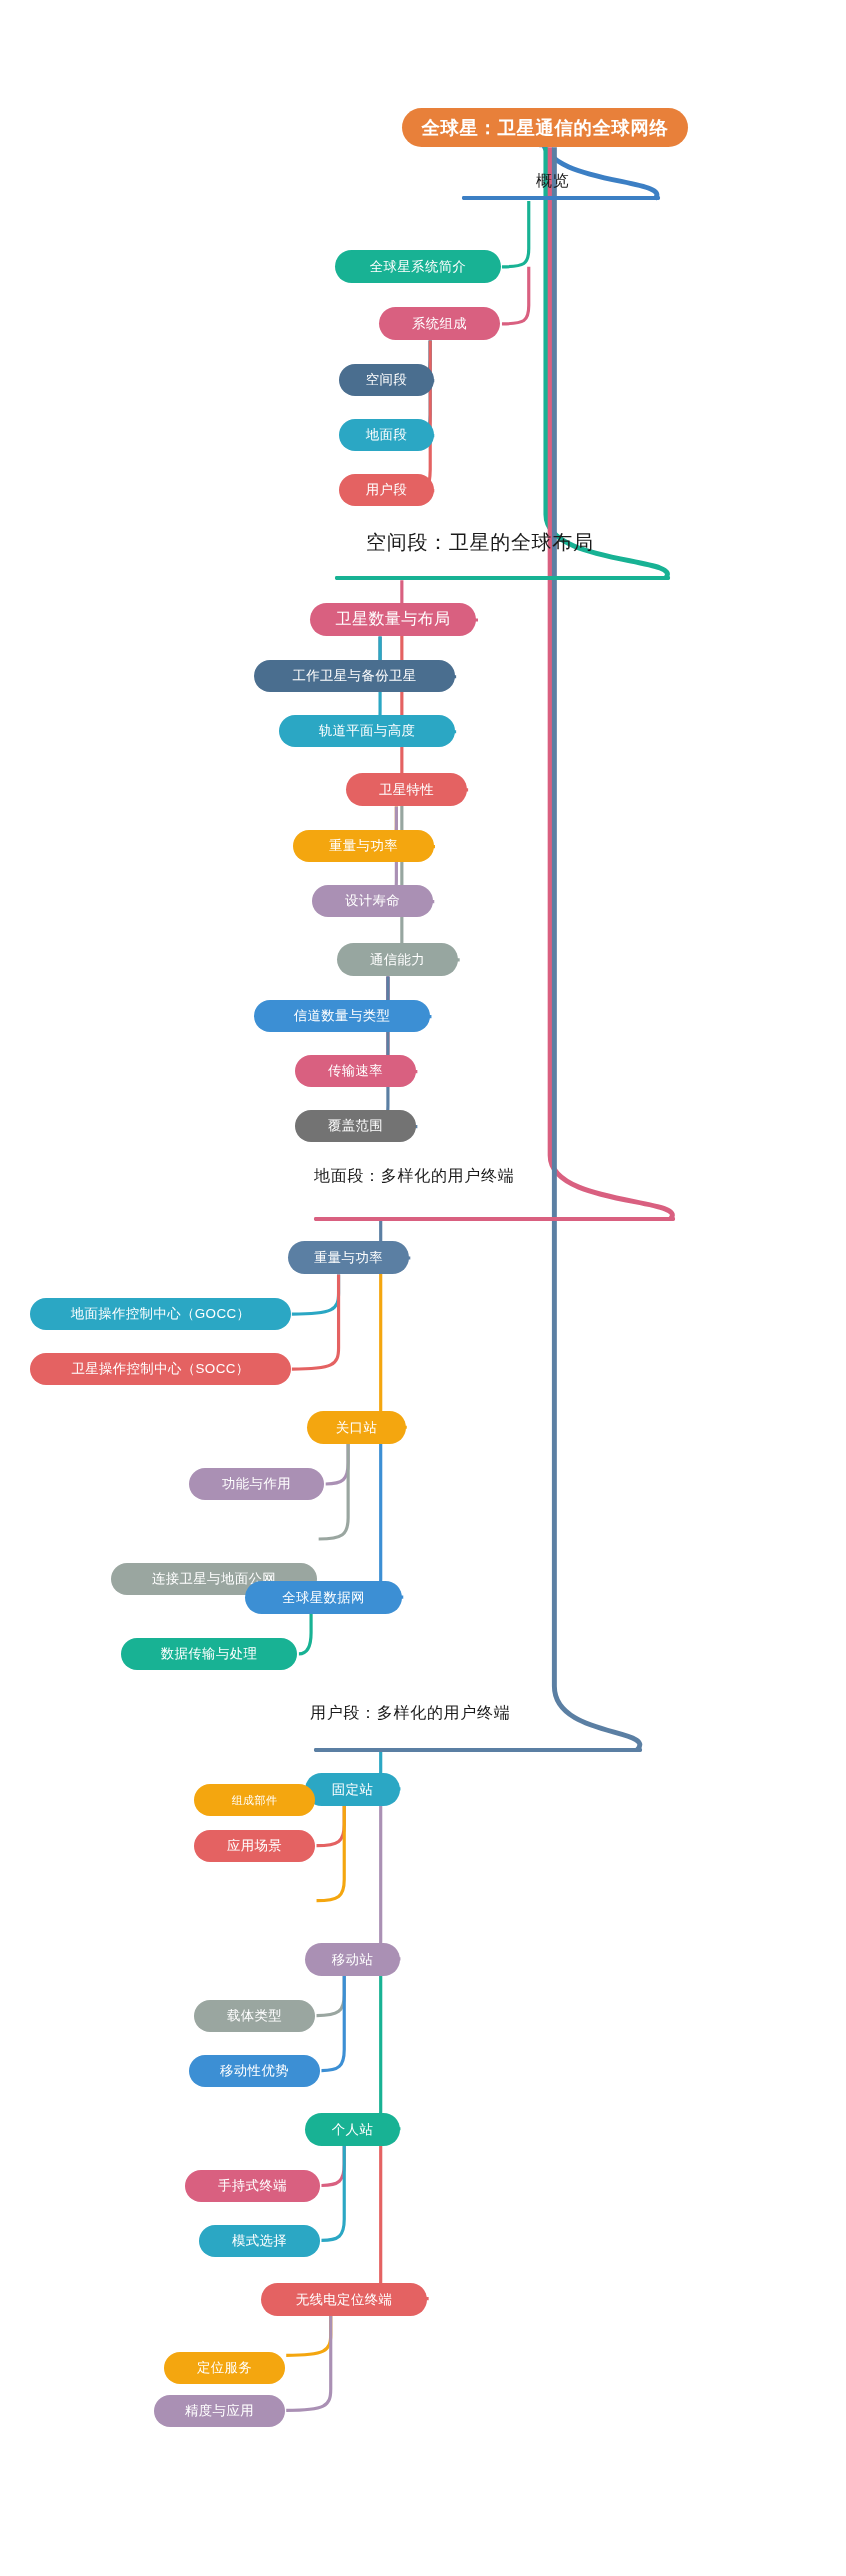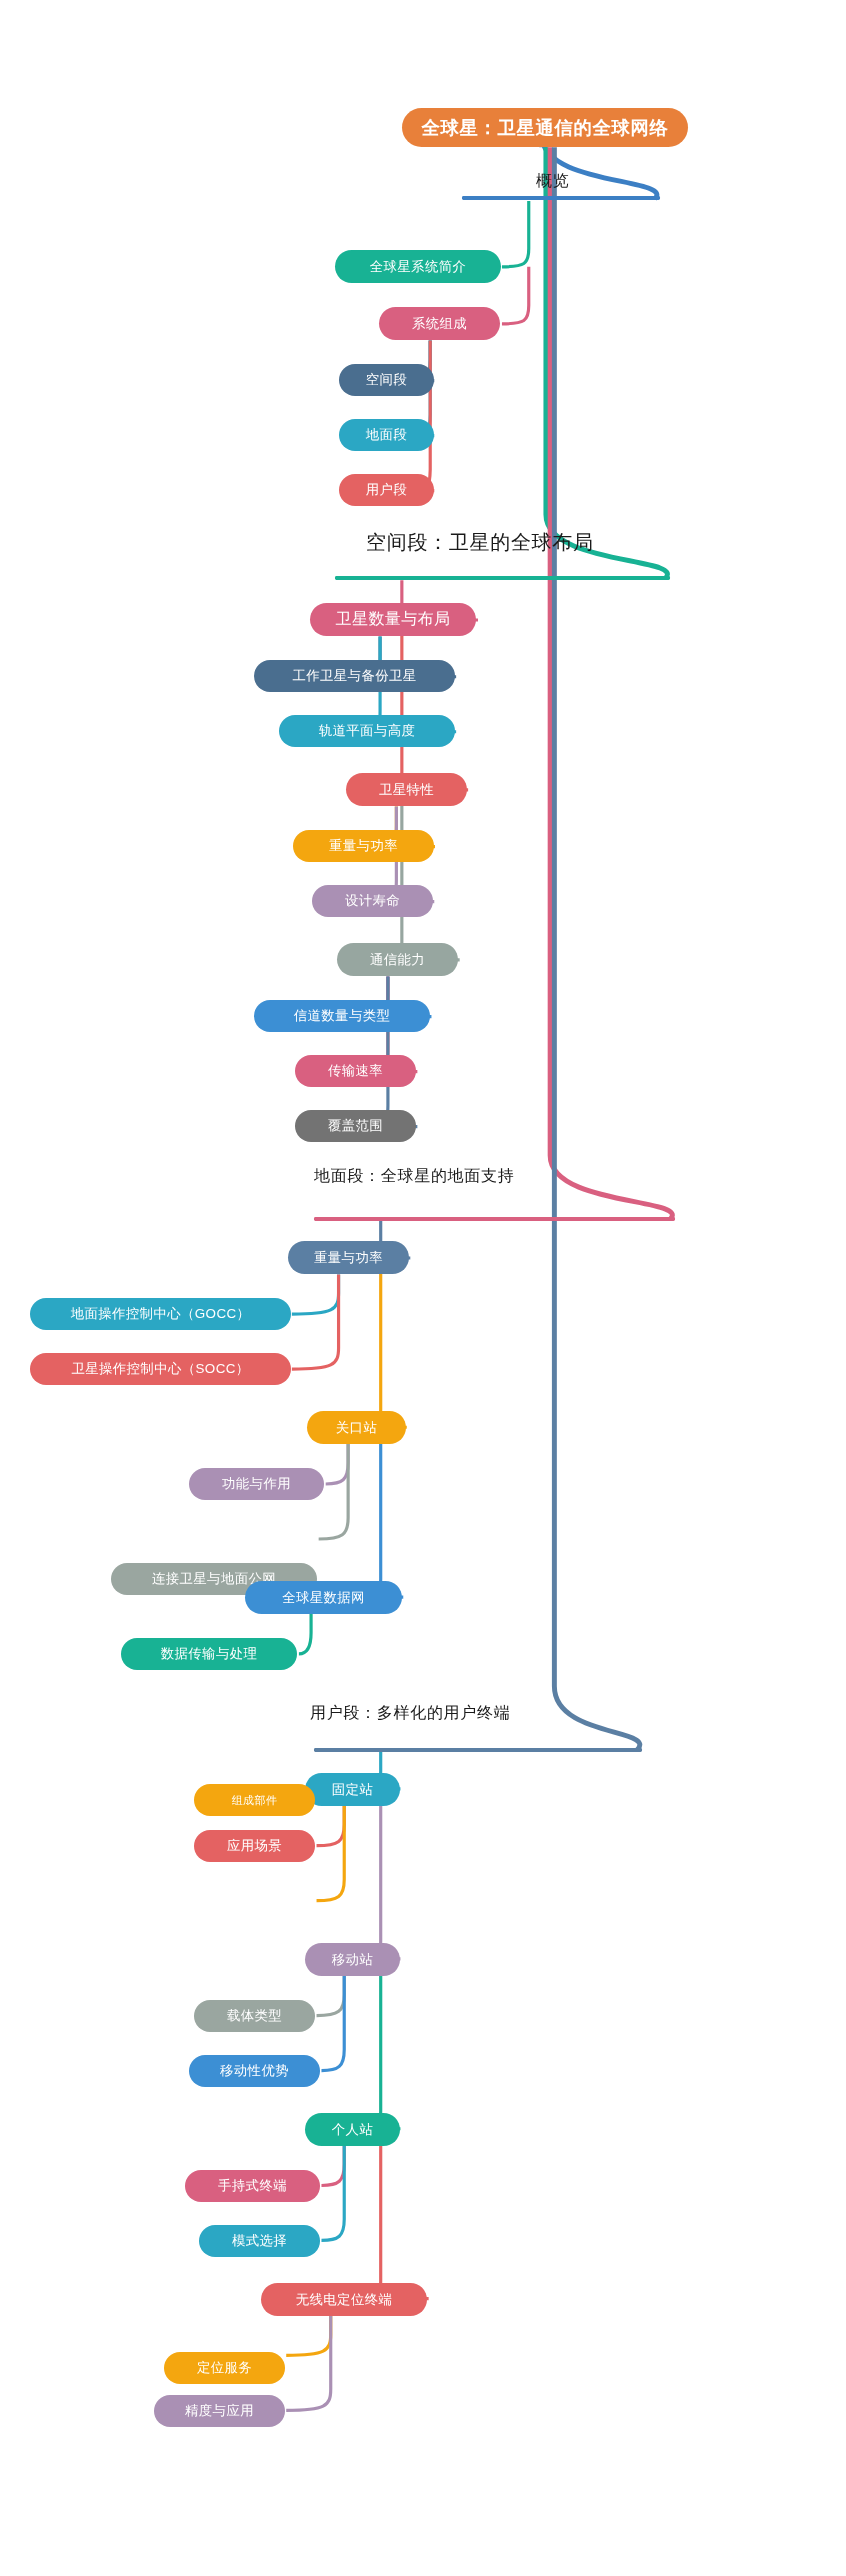--- a/index.html
+++ b/index.html
@@ -84,21 +84,21 @@
     <div class="node" style="left: 310px; top: 603px; width: 166px; height: 33px; background: rgb(217, 96, 128); font-size: 16px;">卫星数量与布局</div>
     <div class="node" style="left: 254px; top: 660px; width: 201px; height: 32px; background: rgb(74, 110, 143); font-size: 13.4px;">工作卫星与备份卫星</div>
     <div class="node" style="left: 279px; top: 715px; width: 176px; height: 32px; background: rgb(43, 167, 196); font-size: 13.4px;">轨道平面与高度</div>
     <div class="node" style="left: 346px; top: 773px; width: 121px; height: 33px; background: rgb(228, 98, 98); font-size: 13.4px;">卫星特性</div>
     <div class="node" style="left: 293px; top: 830px; width: 141px; height: 32px; background: rgb(244, 166, 15); font-size: 13.4px;">重量与功率</div>
     <div class="node" style="left: 312px; top: 885px; width: 121px; height: 32px; background: rgb(170, 144, 180); font-size: 13.4px;">设计寿命</div>
     <div class="node" style="left: 337px; top: 943px; width: 121px; height: 33px; background: rgb(151, 166, 160); font-size: 13.4px;">通信能力</div>
     <div class="node" style="left: 254px; top: 1000px; width: 176px; height: 32px; background: rgb(60, 143, 212); font-size: 13.4px;">信道数量与类型</div>
     <div class="node" style="left: 295px; top: 1055px; width: 121px; height: 32px; background: rgb(217, 96, 128); font-size: 13.4px;">传输速率</div>
     <div class="node" style="left: 295px; top: 1110px; width: 121px; height: 32px; background: #737373; font-size: 13.4px;">覆盖范围</div>
-    <div class="section" style="left: 314px; top: 1166px; font-size: 16px;">地面段：全球星的地面支持</div>
+    <div class="section" style="left: 314px; top: 1166px; font-size: 16px;">地面段：多样化的用户终端</div>
     <div class="section-rule" style="left: 314px; top: 1217px; width: 361px; height: 4.2px; background: rgb(217, 96, 128);"></div>
     <div class="node" style="left: 288px; top: 1241px; width: 121px; height: 33px; background: rgb(91, 127, 163); font-size: 13.4px;">重量与功率</div>
     <div class="node" style="left: 30px; top: 1298px; width: 261px; height: 32px; background: rgb(43, 167, 196); font-size: 13.4px;">地面操作控制中心（GOCC）</div>
     <div class="node" style="left: 30px; top: 1353px; width: 261px; height: 32px; background: rgb(228, 98, 98); font-size: 13.4px;">卫星操作控制中心（SOCC）</div>
     <div class="node" style="left: 307px; top: 1411px; width: 99px; height: 33px; background: rgb(244, 166, 15); font-size: 13.4px;">关口站</div>
     <div class="node" style="left: 189px; top: 1468px; width: 135px; height: 32px; background: rgb(170, 144, 180); font-size: 13.4px;">功能与作用</div>
     <div class="node" style="left: 111px; top: 1563px; width: 206px; height: 32px; background: rgb(154, 166, 160); font-size: 13.4px;">连接卫星与地面公网</div>
     <div class="node" style="left: 245px; top: 1581px; width: 157px; height: 33px; background: rgb(60, 143, 212); font-size: 13.4px;">全球星数据网</div>
     <div class="node" style="left: 121px; top: 1638px; width: 176px; height: 32px; background: rgb(24, 178, 148); font-size: 13.4px;">数据传输与处理</div>
     <div class="section" style="left: 310px; top: 1703px; font-size: 16px; font-family: Liberation Serif, serif;">用户段：多样化的用户终端</div>

